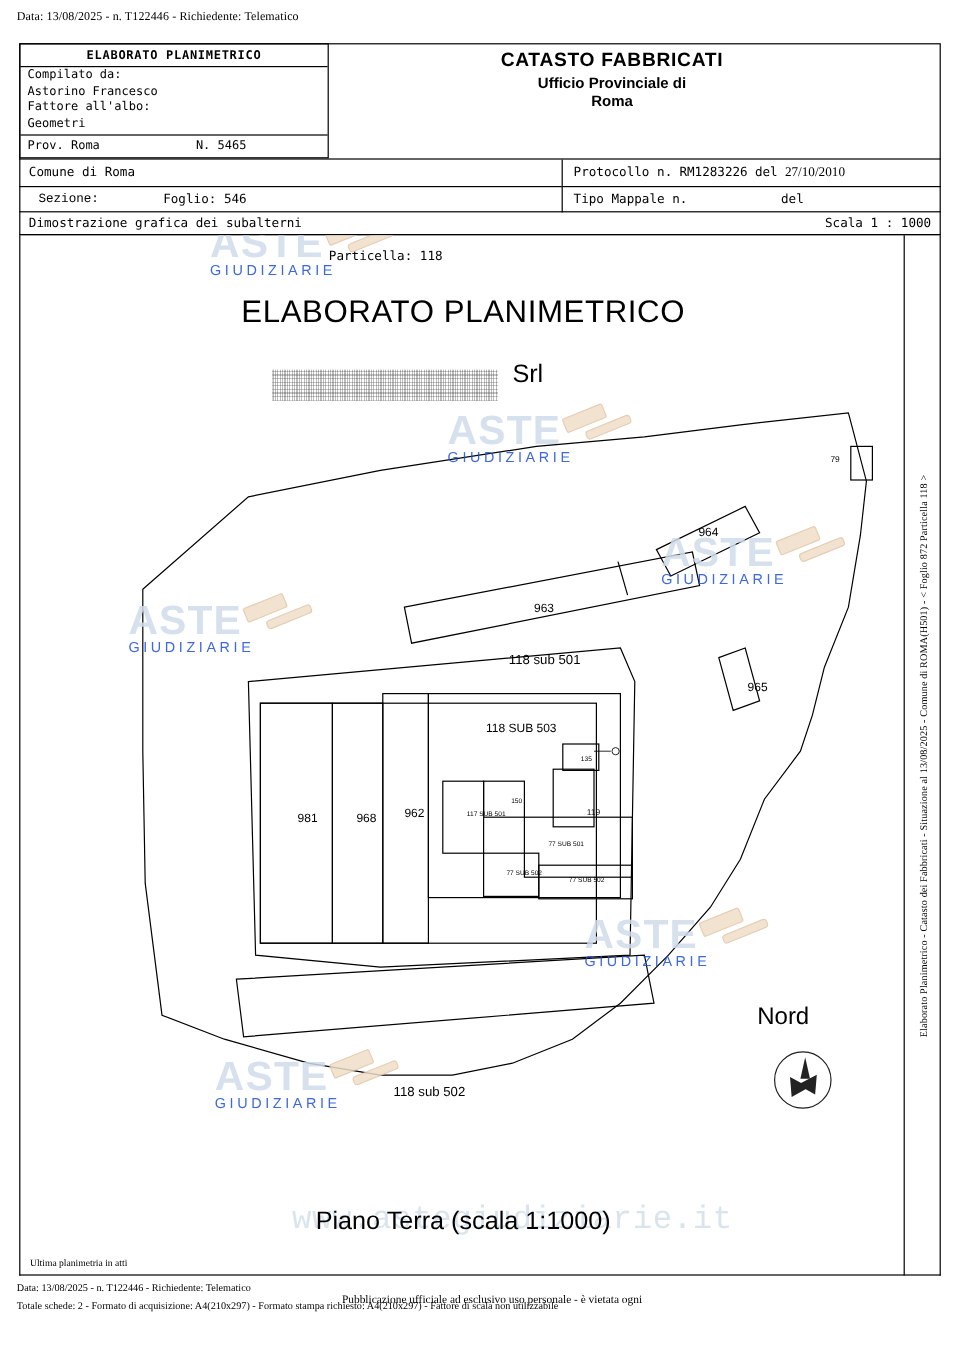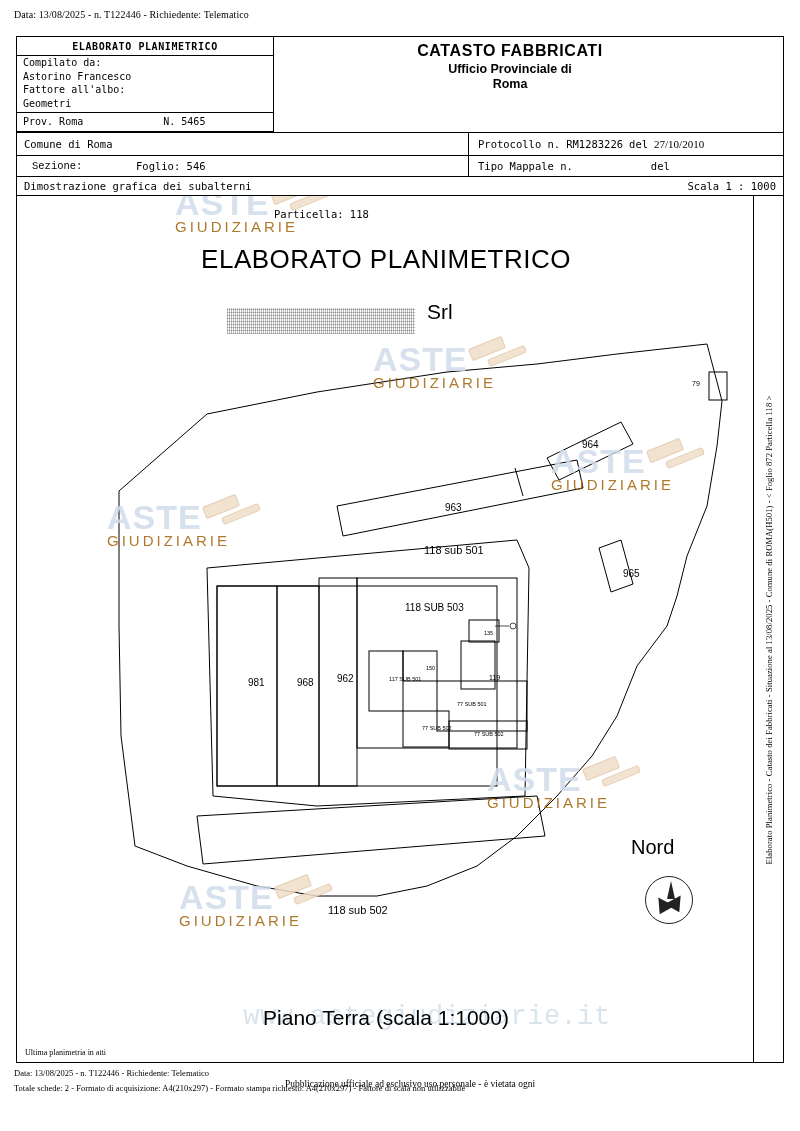--- a/index.html
+++ b/index.html
@@ -165,21 +165,21 @@
   .lbl.sm{font-size:7px;}
   .lbl.xs{font-size:5.5px;}
 
   
   .wm{
     position:absolute;pointer-events:none;user-select:none;
     font-family:"Liberation Sans", sans-serif;
     color:#cfdcea;opacity:.85;
   }
   .wm .l1{font-size:34px;font-weight:bold;letter-spacing:1px;line-height:30px;}
-  .wm .l2{font-size:15px;letter-spacing:3px;color:#a16207;}
+  .wm .l2{font-size:12px;letter-spacing:3px;color:#1d4ed8;}
   .gavel{
     position:absolute;width:66px;height:26px;
   }
   .gavel .head{
     position:absolute;left:10px;top:2px;width:34px;height:11px;background:#f0ddc8;
     border:1px solid #e0c7a8;transform:rotate(-22deg);border-radius:2px;
   }
   .gavel .handle{
     position:absolute;left:28px;top:12px;width:38px;height:6px;background:#f0ddc8;
     border:1px solid #e0c7a8;transform:rotate(-22deg);border-radius:3px;

